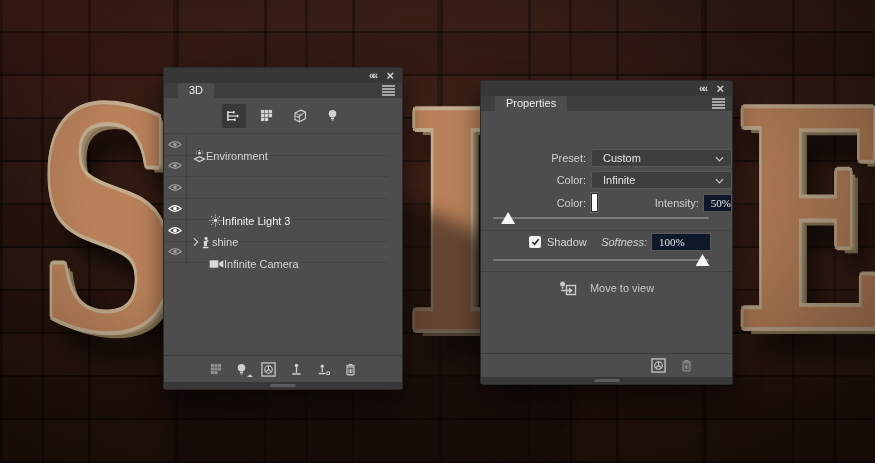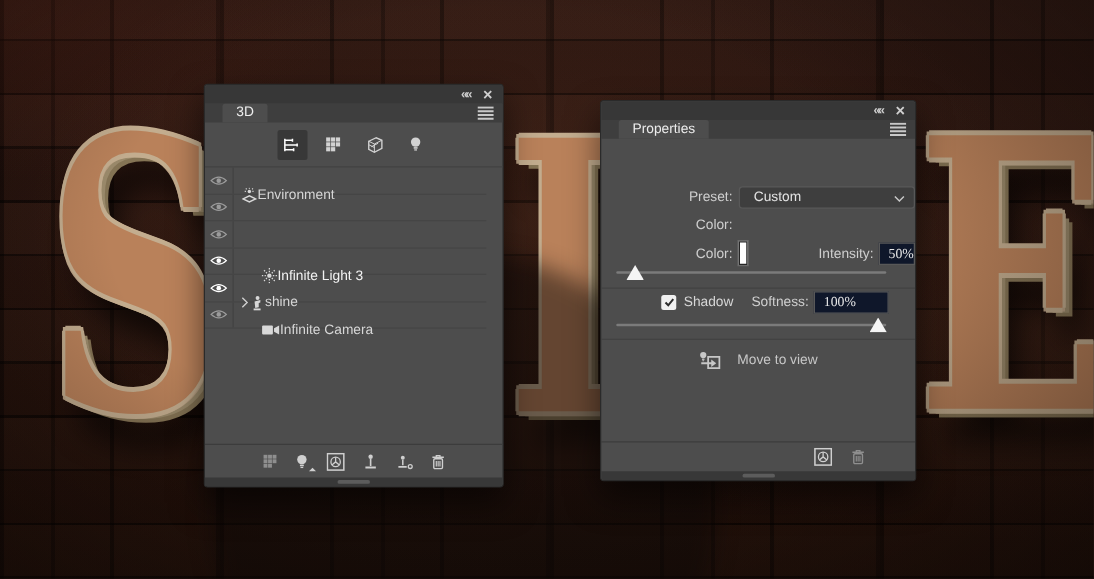--- a/index.html
+++ b/index.html
@@ -419,41 +419,49 @@
         <span>Custom</span>
         <span class="dd-chev">
             <svg width="9" height="6">
               <use href="#i-chevD"></use>
             </svg>
           </span>
       </span>
     </div>
     <div class="frow" style="top:90px;height:18px;">
       <span class="flabel">Color:</span>
+      <span class="dropdown">
+        <span>Infinite</span>
+        <span class="dd-chev">
+            <svg width="9" height="6">
+              <use href="#i-chevD"></use>
+            </svg>
+          </span>
+      </span>
     </div>
     <div class="frow" style="top:112px;height:19px;">
       <span class="flabel">Color:</span>
       <span class="swatch"></span>
       <span class="vlabel" style="margin-left:57px;">Intensity:</span>
       <span class="vbox">50%</span>
     </div>
     <div class="slider" style="top:130px;">
       <span class="strack"></span>
       <span class="sthumb" style="left: calc(7% - 7px);"></span>
     </div>
     <div class="divider" style="top:149px;"></div>
 
     <div class="frow" style="top:153px;height:16px;text-align:center;">
       <span class="cbox">
           <svg width="9" height="8">
             <use href="#i-check"></use>
           </svg>
         </span>
       <span style="margin-left:6px;">Shadow</span>
-      <span class="vlabel" style="margin-left:auto;">Softness:</span>
+      <span class="vlabel" style="margin-left:auto;font-style:italic;">Softness:</span>
       <span class="vbox" style="margin-right:21px;">100%</span>
     </div>
     <div class="slider" style="top:172px;">
       <span class="strack"></span>
       <span class="sthumb" style="left: calc(97% - 7px);"></span>
     </div>
     <div class="divider" style="top:190px;"></div>
 
     <div class="mtv" style="top:196px;height:22px;text-align:right;">
       <span style="display:flex;">

